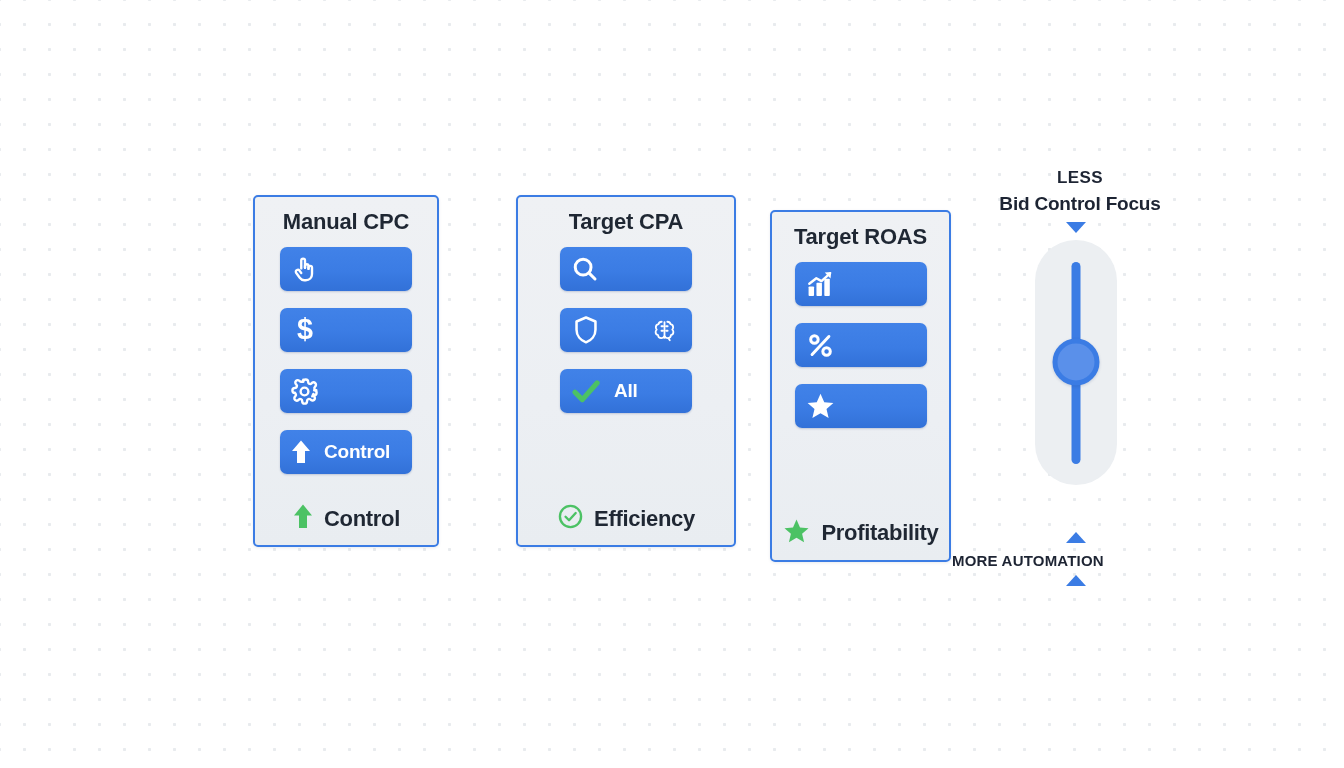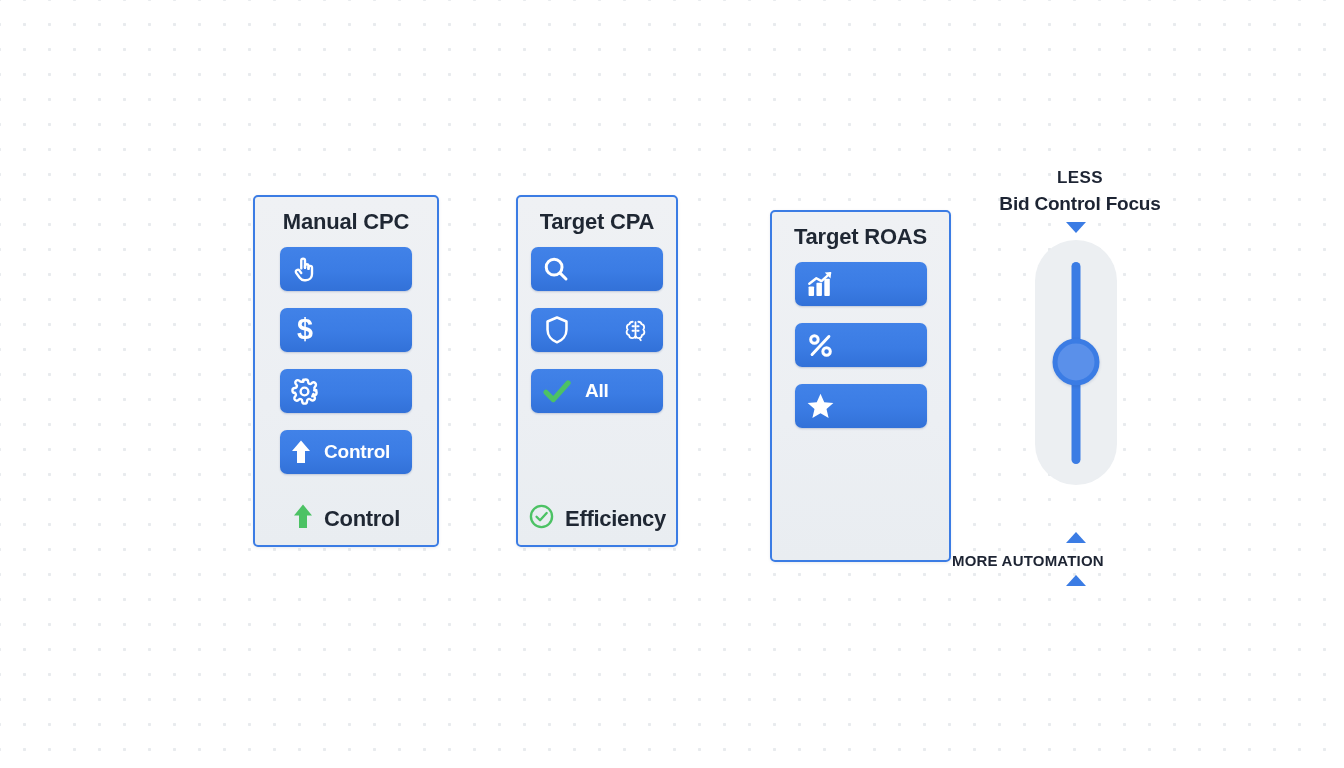--- a/index.html
+++ b/index.html
@@ -31,21 +31,21 @@
     box-sizing: border-box;
     border: 2.5px solid #3b7ce4;
     border-radius: 5px;
     background: linear-gradient(180deg, #eff1f4 0%, #eceff3 60%, #e9edf1 100%);
     box-shadow: 0 1px 3px rgba(40,60,90,0.10);
     display: flex;
     flex-direction: column;
     align-items: center;
   }
   #card-0 { left: 253px; top: 195px; width: 186px; height: 352px; }
-  #card-1 { left: 516px; top: 195px; width: 162px; height: 352px; }
+  #card-1 { left: 516px; top: 195px; width: 220px; height: 352px; }
   #card-2 { left: 770px; top: 210px; width: 181px; height: 352px; }
 
   .card-title {
     margin-top: 12px;
     font-size: 22px;
     font-weight: bold;
     color: #1f2733;
     letter-spacing: -0.2px;
     white-space: nowrap;
   }
@@ -333,20 +333,28 @@
       <div class="row-btn">
         <span>
           <svg width="31" height="30" viewBox="0 0 24 24">
             <path d="M12 2.2 L15 9 L22.3 9.6 L16.8 14.4 L18.5 21.6 L12 17.8 L5.5 21.6 L7.2 14.4 L1.7 9.6 L9 9 Z" fill="#ffffff"></path>
           </svg>
         </span>
         <span class="btn-label"></span>
       </div>
 
     </div>
+    <div class="card-footer">
+      <span>
+        <svg width="29" height="28" viewBox="0 0 24 24">
+          <path d="M12 2.2 L15 9 L22.3 9.6 L16.8 14.4 L18.5 21.6 L12 17.8 L5.5 21.6 L7.2 14.4 L1.7 9.6 L9 9 Z" fill="#4cc264"></path>
+        </svg>
+      </span>
+      <span class="footer-label">Profitability</span>
+    </div>
   </div>
 
   <div id="slider-group">
     <div class="slider-cap-top">LESS</div>
     <div class="slider-cap-title">Bid Control Focus</div>
 
     <div class="tri down" id="tri-top"></div>
 
     <div class="slider-body">
       <div class="slider-track"></div>

